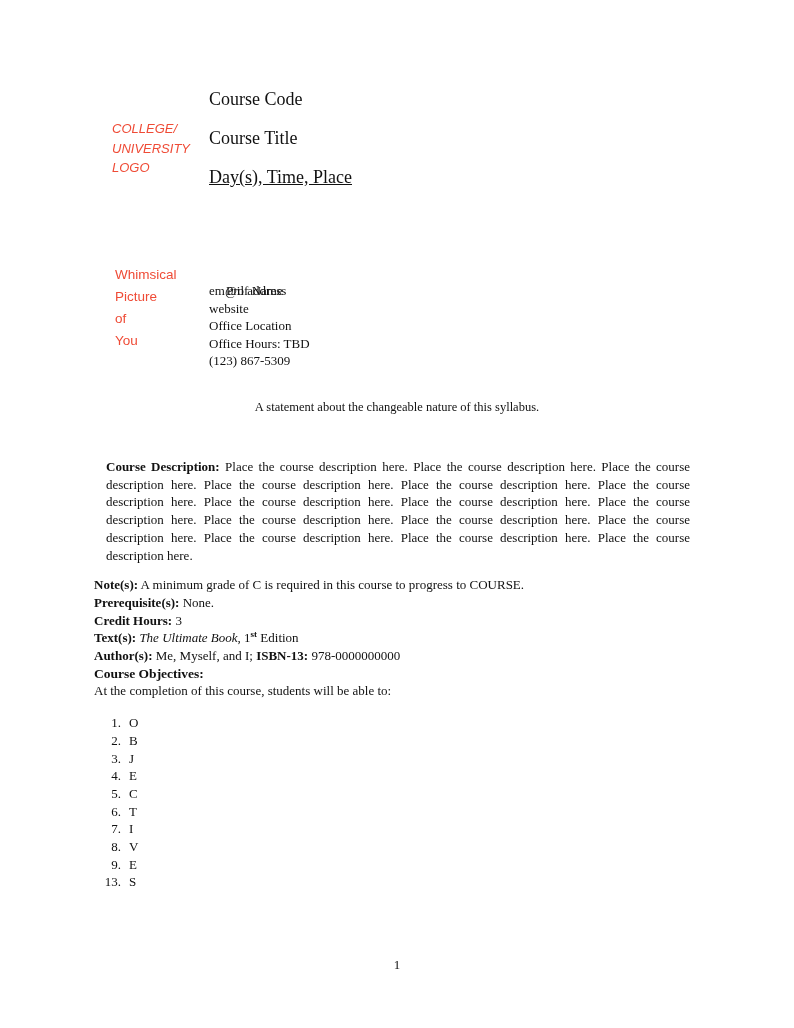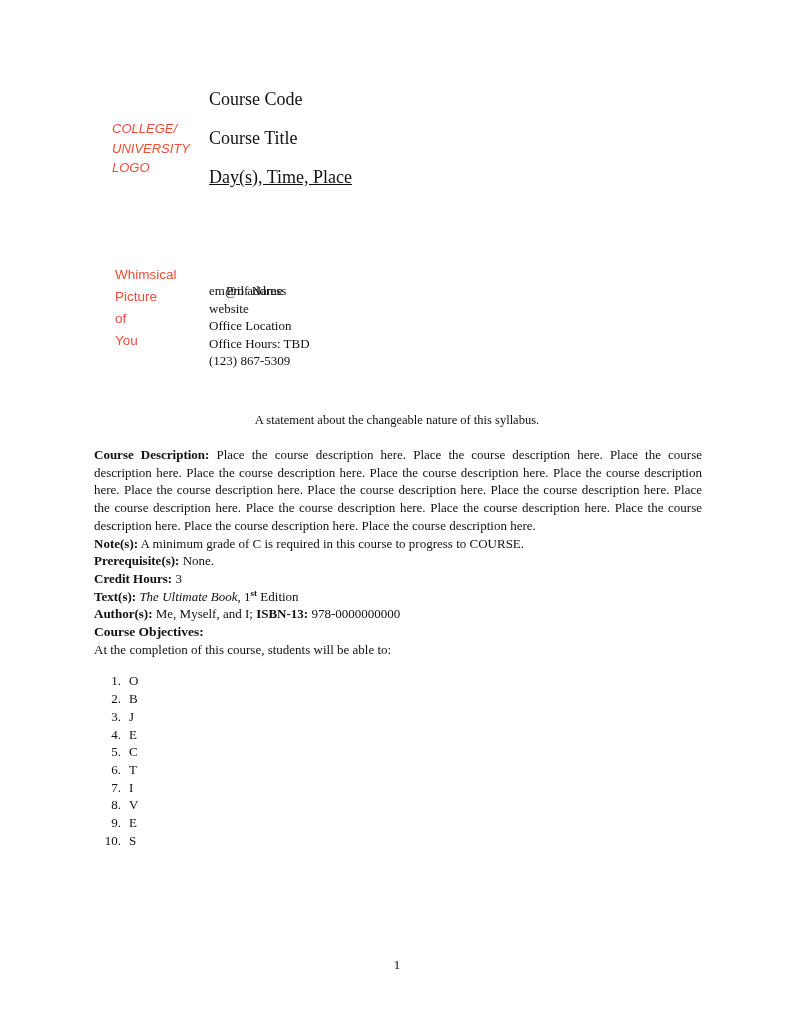--- a/index.html
+++ b/index.html
@@ -24,24 +24,24 @@
   .schedule     { position: absolute; left: 209px; top: 167px; font-size: 18px; text-decoration: underline; }
   
   .photo-block {
     position: absolute; left: 115px; top: 264px;
     font-family: "Liberation Sans", sans-serif;
     color: #ef4b36; font-size: 13.5px; line-height: 22px;
   }
   .prof-name { position: absolute; left: 226px; top: 247px; font-size: 13px; margin-top: 36px; }
   .contact-block { position: absolute; left: 209px; top: 282px; font-size: 13px; line-height: 17.6px; }
   
-  .notice { position: absolute; left: 0; top: 400px; width: 100%; text-align: center; font-size: 12.5px; margin-top: 13px; }
+  .notice { position: absolute; left: 0; top: 400px; width: 100%; text-align: center; font-size: 12.5px; }
   
   .body-block { position: absolute; left: 94px; top: 446px; width: 608px; font-size: 13px; line-height: 17.7px; }
-  .desc { text-align: justify; margin: 0; }
+  .desc { text-align: justify; margin: 12px; }
   p.line { margin: 0; }
   .texts-line { margin-top: 12px; }
   .objectives-heading { margin-top: 16px; font-size: 13.5px; }
   .obj-list { margin-top: 14px; }
   .obj-item { line-height: 17.7px; }
   .obj-num { display: inline-block; width: 27px; text-align: right; margin-right: 8px; }
   sup { font-size: 9px; vertical-align: super; line-height: 0; font-weight: bold; }
   i { font-style: italic; }
   b { font-weight: bold; }
   
@@ -98,18 +98,18 @@
     <div class="obj-list">
       <div class="obj-item"><span class="obj-num">1.</span><span class="obj-text">O</span></div>
       <div class="obj-item"><span class="obj-num">2.</span><span class="obj-text">B</span></div>
       <div class="obj-item"><span class="obj-num">3.</span><span class="obj-text">J</span></div>
       <div class="obj-item"><span class="obj-num">4.</span><span class="obj-text">E</span></div>
       <div class="obj-item"><span class="obj-num">5.</span><span class="obj-text">C</span></div>
       <div class="obj-item"><span class="obj-num">6.</span><span class="obj-text">T</span></div>
       <div class="obj-item"><span class="obj-num">7.</span><span class="obj-text">I</span></div>
       <div class="obj-item"><span class="obj-num">8.</span><span class="obj-text">V</span></div>
       <div class="obj-item"><span class="obj-num">9.</span><span class="obj-text">E</span></div>
-      <div class="obj-item"><span class="obj-num">10.</span><span class="obj-text">S</span></div>
+      <div class="obj-item"><span class="obj-num">13.</span><span class="obj-text">S</span></div>
     </div>
   </div>
 
   <div class="footer">1</div>
 </div>
 
 </body></html>

